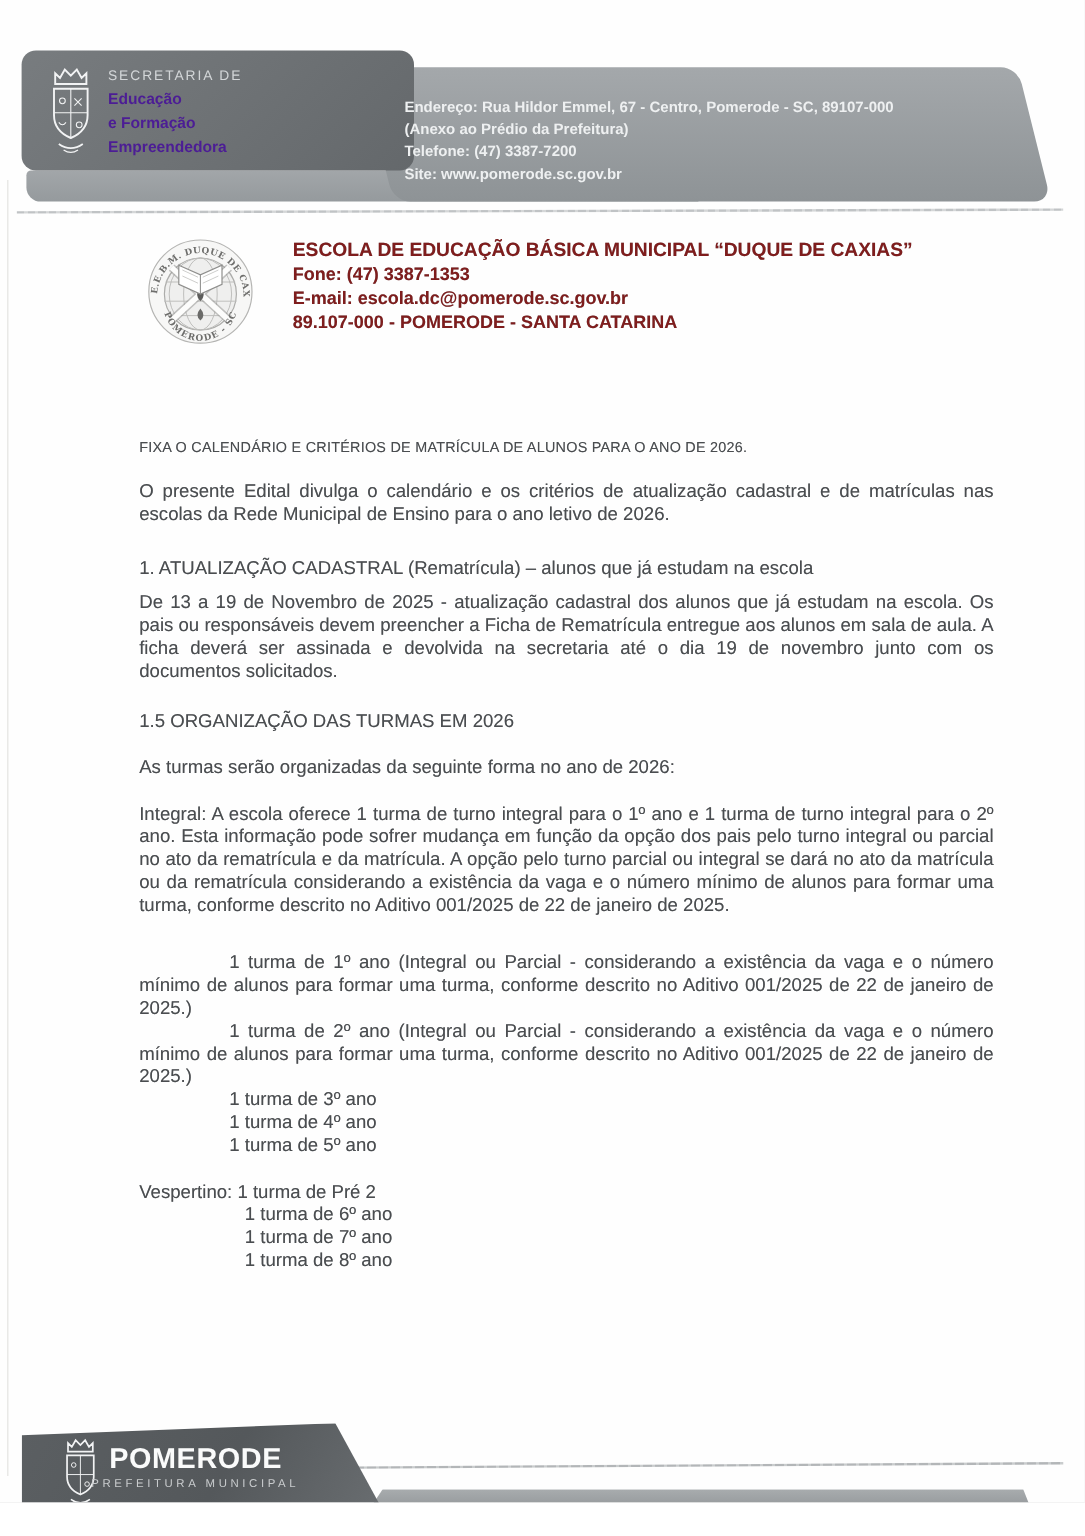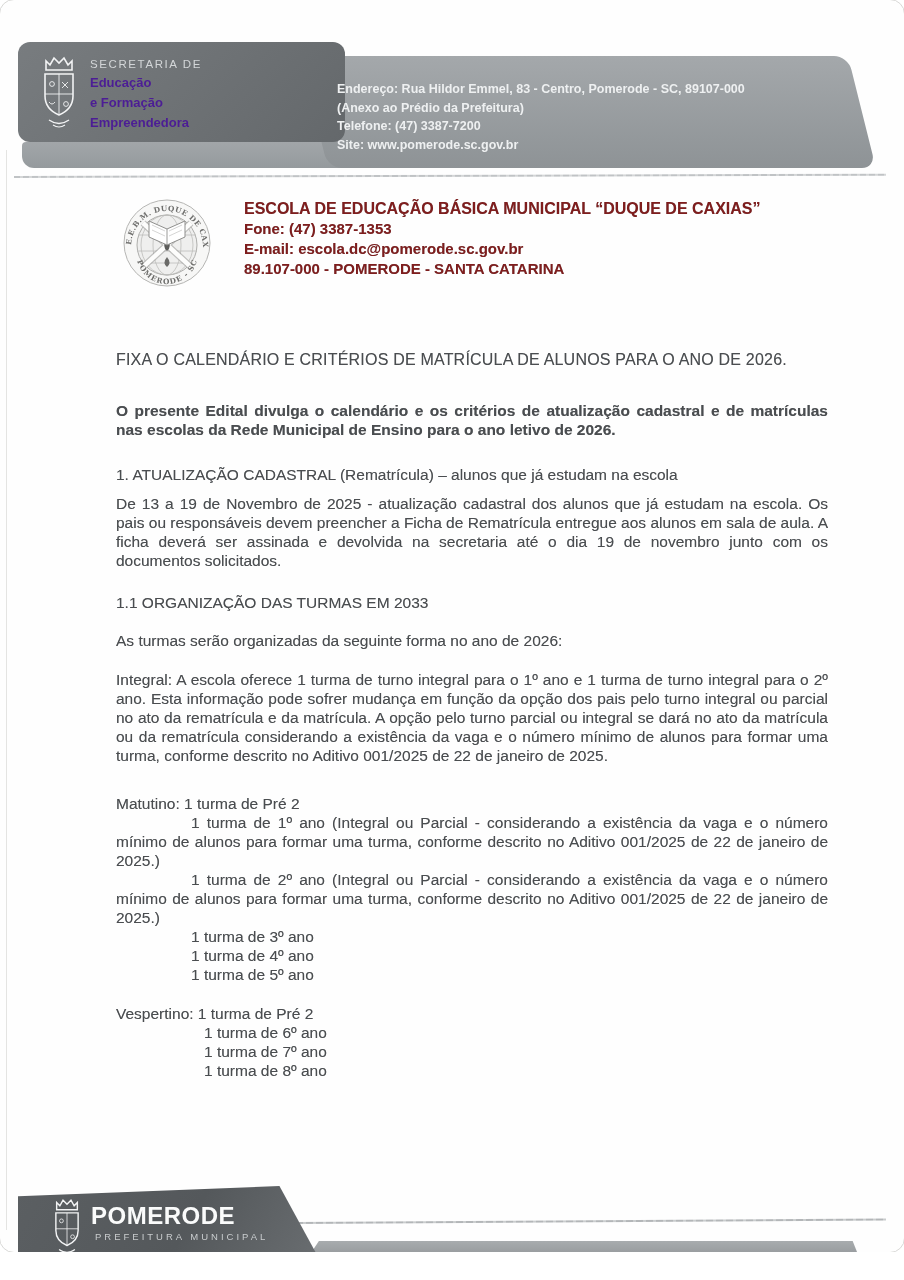--- a/index.html
+++ b/index.html
@@ -1,19 +1,19 @@
 <!DOCTYPE html>
 <html lang="pt"><head>
 <meta charset="utf-8">
 <style>
   html,body{margin:0;padding:0;background:#ffffff;}
   .page{
     position:relative;width:904px;height:1252px;background:#fefefe;
     outline:1px solid #d8d8d6;overflow:hidden;
-    font-family:"Liberation Sans",sans-serif;color:#45484b;border-radius:14px;
+    font-family:"Liberation Sans",sans-serif;color:#45484b;
   }
   .edge-left{position:absolute;left:6px;top:150px;width:1px;height:1080px;background:#e4e4e2;}
   
   .hdr-strip{position:absolute;left:22px;top:142px;width:560px;height:26px;
     background:linear-gradient(to bottom,#a2a6a9,#959a9d);border-radius:4px 0 0 12px;z-index:1;}
   .hdr-band{position:absolute;left:300px;top:56px;width:548px;height:112px;
     background:linear-gradient(to bottom,#a4a8ab,#8e9396);border-radius:14px;
     transform:skewX(14deg);transform-origin:top left;z-index:2;}
   .hdr-dark{position:absolute;left:18px;top:42px;width:327px;height:100px;
     background:linear-gradient(135deg,#787c7f,#64686b);border-radius:12px;z-index:3;}
@@ -30,22 +30,22 @@
   .seal{position:absolute;left:123px;top:191px;}
   .school{position:absolute;left:244px;top:199px;width:600px;text-align:left;
     font-weight:bold;color:#7f1d1d;text-shadow:0 0 .4px rgba(70,72,74,.5);}
   .school-name{font-size:16px;line-height:20px;}
   .school-line{font-size:15px;line-height:20px;}
   
   .doc{position:absolute;left:116px;top:343px;width:712px;
     font-size:15.5px;line-height:19px;color:#4a4d50;
     text-shadow:0 0 .4px rgba(74,77,80,.45);}
   .doc-title{font-weight:bold;text-align:center;}
-  .doc-subject{margin-top:7px;font-size:16px;letter-spacing:.2px;white-space:nowrap;}
-  .para{margin-top:32px;text-align:justify;font-weight:bold;}
+  .doc-subject{margin-top:21px;font-size:12px;letter-spacing:.2px;white-space:nowrap;}
+  .para{margin-top:17px;text-align:justify;}
   .sec-title{margin-top:26px;}
   .sec-body{margin-top:10px;text-align:justify;}
   .sec11-title{margin-top:23px;}
   .sec11-intro{margin-top:19px;}
   .integral{margin-top:20px;text-align:justify;}
   .matutino{margin-top:29px;}
   .mat-item{text-indent:75px;text-align:justify;}
   .mat-short{padding-left:75px;}
   .vespertino{margin-top:20px;}
   .vesp-short{padding-left:88px;}
@@ -54,21 +54,21 @@
     background:linear-gradient(120deg,#5b5f62,#54585b 55%,#6a6e71);
     clip-path:polygon(0 13%,86% 0,100% 100%,0 100%);z-index:2;}
   .ftr-line{position:absolute;left:296px;top:1222px;width:590px;height:2px;
     background:repeating-linear-gradient(to right,#b3b6b8 0 7px,#c9cccd 7px 10px);
     transform:rotate(-0.35deg);transform-origin:left;z-index:1;}
   .ftr-band{position:absolute;left:305px;top:1241px;width:556px;height:21px;
     background:linear-gradient(to bottom,#a8acae,#8d9194);
     clip-path:polygon(2.5% 0,98.5% 0,100% 100%,0 100%);z-index:1;}
   .ftr-city{position:absolute;left:91px;top:1202px;z-index:3;font-size:24px;font-weight:bold;
     letter-spacing:.5px;color:#fafbfb;}
-  .ftr-sub{position:absolute;left:95px;top:1231px;z-index:3;font-size:9.5px;
+  .ftr-sub{position:absolute;left:76px;top:1231px;z-index:3;font-size:9.5px;
     letter-spacing:3px;color:#c9ccce;}
 </style>
 </head>
 <body>
 
 <div class="page">
   <div class="edge-left"></div>
 
   <div class="hdr-strip"></div>
   <div class="hdr-band"></div>
@@ -92,21 +92,21 @@
   <div class="dept">
     <div class="dept-label">SECRETARIA DE</div>
     <div class="dept-name">
       <div>Educação</div>
       <div>e Formação</div>
       <div>Empreendedora</div>
     </div>
   </div>
 
   <div class="hdr-addr">
-    <div>Endereço: Rua Hildor Emmel, 83 - Centro, Pomerode - SC, 89107-000</div>
+    <div>Endereço: Rua Hildor Emmel, 67 - Centro, Pomerode - SC, 89107-000</div>
     <div>(Anexo ao Prédio da Prefeitura)</div>
     <div>Telefone: (47) 3387-7200</div>
     <div>Site: www.pomerode.sc.gov.br</div>
   </div>
 
   <svg class="seal" width="88" height="98" viewBox="0 0 88 98">
     <defs>
       <path id="sealTop" d="M 8 56 A 36 36 0 0 1 80 56"></path>
       <path id="sealBot" d="M 13 62 A 31 31 0 0 0 75 62"></path>
     </defs>
@@ -143,26 +143,25 @@
     <div class="school-line">89.107-000  -  POMERODE   -   SANTA CATARINA</div>
   </div>
 
   <div class="doc">
     <div class="doc-subject">FIXA O CALENDÁRIO E CRITÉRIOS DE MATRÍCULA DE ALUNOS PARA O ANO DE 2026.</div>
     <div class="para">O presente Edital divulga o calendário e os critérios de atualização cadastral e de matrículas nas escolas da Rede Municipal de Ensino para o ano letivo de 2026.</div>
 
     <div class="sec-title">1. ATUALIZAÇÃO CADASTRAL (Rematrícula) – alunos que já estudam na escola</div>
     <div class="sec-body">De 13 a 19 de Novembro de 2025 - atualização cadastral dos alunos que já estudam na escola. Os pais ou responsáveis devem preencher a Ficha de Rematrícula entregue aos alunos em sala de aula. A ficha deverá ser assinada e devolvida na secretaria até o dia 19 de novembro junto com os documentos solicitados.</div>
 
-    <div class="sec11-title">1.1 ORGANIZAÇÃO DAS TURMAS EM 2033</div>
+    <div class="sec11-title">1.5 ORGANIZAÇÃO DAS TURMAS EM 2026</div>
     <div class="sec11-intro">As turmas serão organizadas da seguinte forma no ano de 2026:</div>
     <div class="integral">Integral: A escola oferece 1 turma de turno integral para o 1º ano e 1 turma de turno integral para o 2º ano. Esta informação pode sofrer mudança em função da opção dos pais pelo turno integral ou parcial no ato da rematrícula e da matrícula. A opção pelo turno parcial ou integral se dará no ato da matrícula ou da rematrícula considerando a existência da vaga e o número mínimo de alunos para formar uma turma, conforme descrito no Aditivo 001/2025 de 22 de janeiro de 2025.</div>
 
     <div class="matutino">
-      <div>Matutino: 1 turma de Pré 2</div>
       <div class="mat-item">1 turma de 1º ano (Integral ou Parcial - considerando a existência da vaga e o número mínimo de alunos para formar uma turma, conforme descrito no Aditivo 001/2025 de 22 de janeiro de 2025.)</div>
       <div class="mat-item">1 turma de 2º ano (Integral ou Parcial - considerando a existência da vaga e o número mínimo de alunos para formar uma turma, conforme descrito no Aditivo 001/2025 de 22 de janeiro de 2025.)</div>
       <div class="mat-short">1 turma de 3º ano</div>
       <div class="mat-short">1 turma de 4º ano</div>
       <div class="mat-short">1 turma de 5º ano</div>
     </div>
 
     <div class="vespertino">
       <div>Vespertino: 1 turma de Pré 2</div>
       <div class="vesp-short">1 turma de 6º ano</div>

